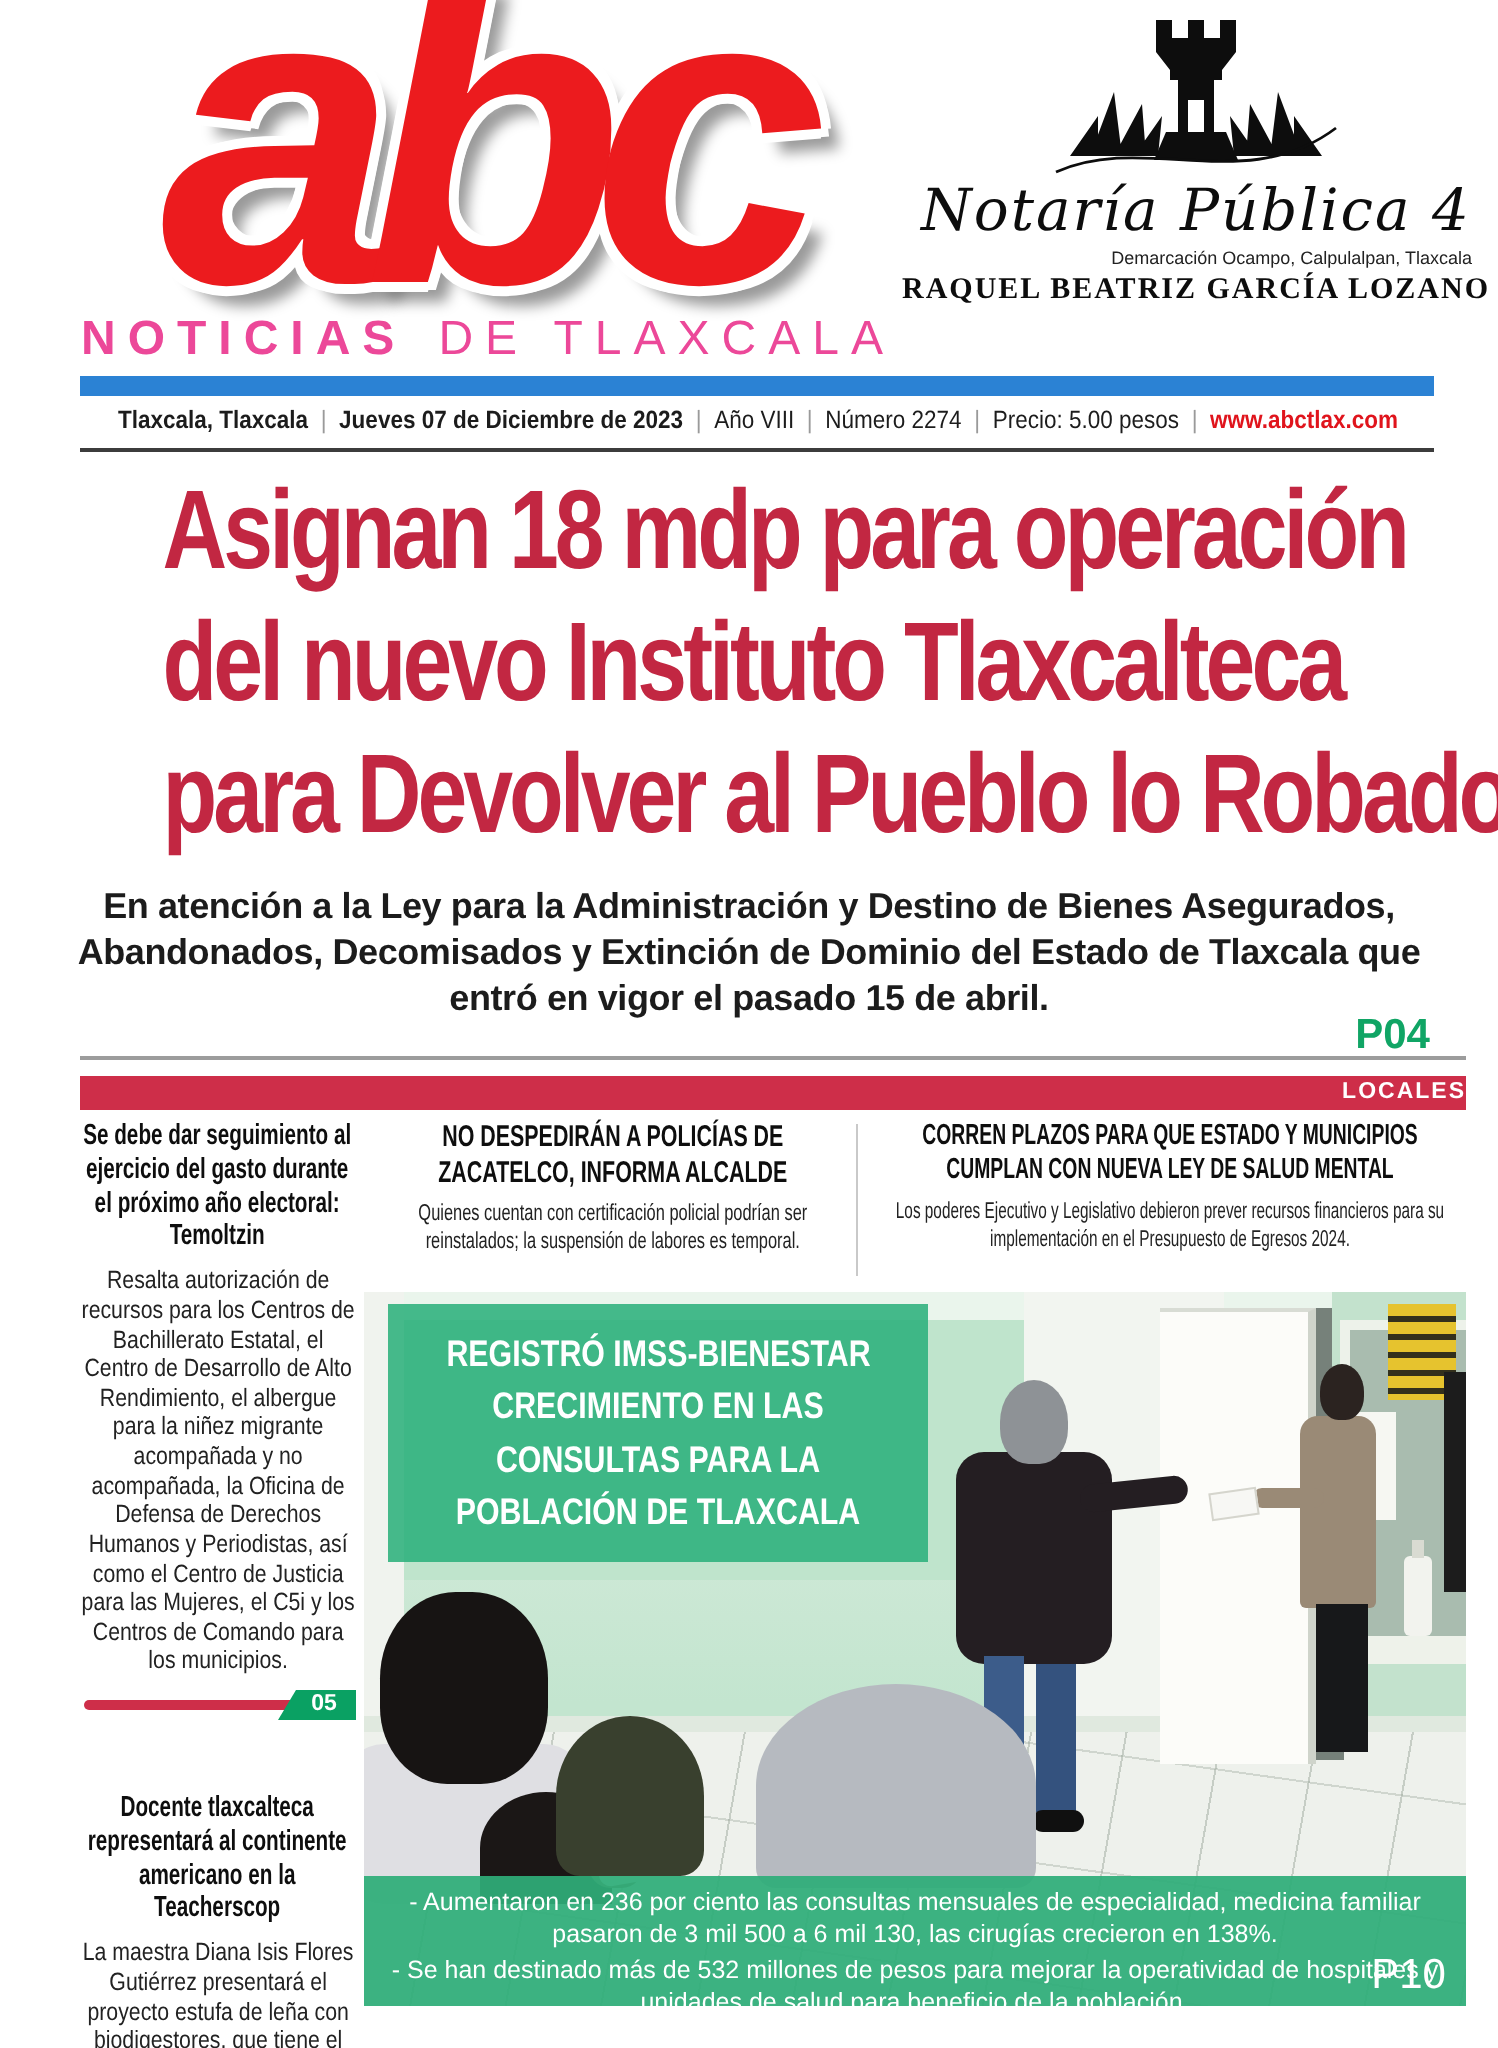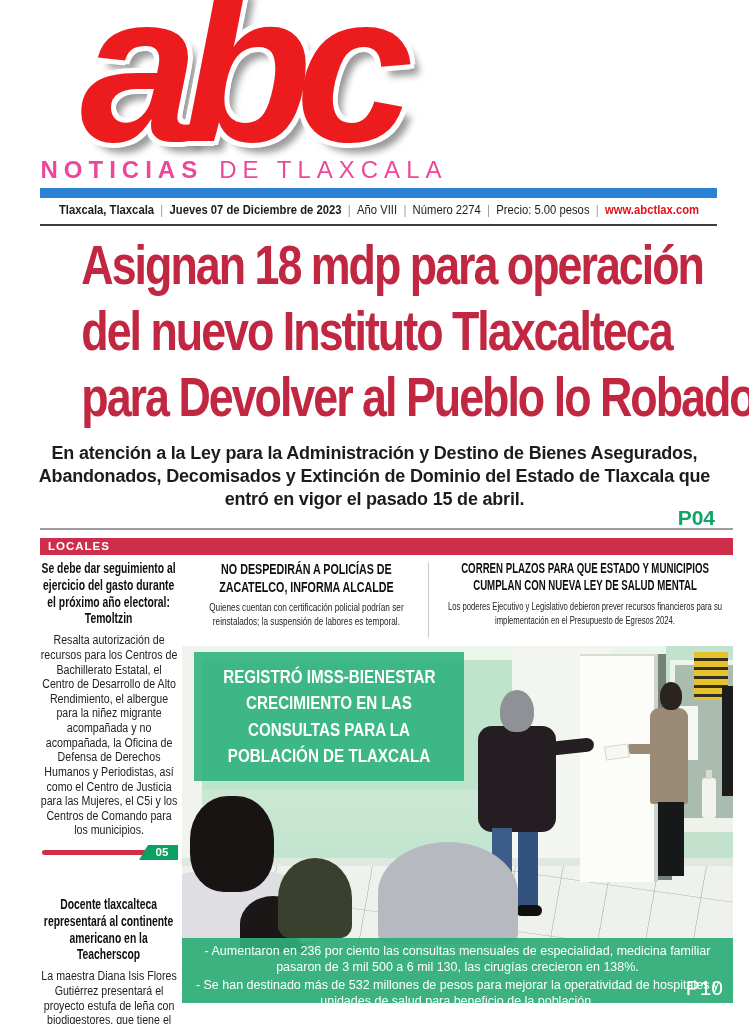--- a/index.html
+++ b/index.html
@@ -37,21 +37,21 @@
   
   .lead{position:absolute;left:8px;top:232px;width:733px;text-align:center;}
   .hline{white-space:nowrap;font-weight:bold;font-size:56px;line-height:66px;letter-spacing:-2.5px;
          color:#c22742;transform:scaleX(.8);transform-origin:center;}
   .deck{width:684px;margin:12px auto 0;font-size:18px;font-weight:bold;line-height:1.27;color:#1c1c1c;letter-spacing:-.2px;}
   .p04{position:absolute;right:26px;top:274px;color:#10a565;font-weight:bold;font-size:21px;}
   .rule-light{position:absolute;left:40px;top:528px;width:693px;height:2px;background:#9c9c9c;}
 
   
   .section-bar{position:absolute;left:40px;top:538px;width:693px;height:17px;background:#ce2e49;}
-  .section-label{color:#fff;font-weight:bold;font-size:11.5px;letter-spacing:1px;line-height:17px;padding-left:8px;}
+  .section-label{color:#fff;font-weight:bold;font-size:11.5px;letter-spacing:1px;line-height:17px;padding-left:8px;text-align:right;}
 
   
   .cx{width:140%;margin-left:-20%;transform:scaleX(.714);transform-origin:center;}
   .cx2{width:150%;margin-left:-25%;transform:scaleX(.667);transform-origin:center;}
   .cx85{width:117.5%;margin-left:-8.75%;transform:scaleX(.851);transform-origin:center;}
 
   
   .lart{position:absolute;left:40px;width:138px;text-align:center;}
   .atitle{font-weight:bold;font-size:14.5px;line-height:1.16;color:#0e0e0e;}
   .abody{font-size:12.5px;line-height:1.17;color:#222;margin-top:6px;}
@@ -131,20 +131,36 @@
 <body>
 
 <div class="page">
 
   <div class="logo-box">abc</div>
   <div class="tagline">
     <span class="tag-b">NOTICIAS</span>
     <span class="tag-l">DE TLAXCALA</span>
   </div>
 
+  <div class="advert">
+    <svg width="150" height="86" viewBox="0 0 150 86">
+      <g fill="#0d0d0d">
+        <path d="M55,4 h8 v9 h8 v-9 h8 v9 h8 v-9 h8 v16 l-7,9 v5 h-26 v-5 l-7,-9 z"></path>
+        <rect x="66" y="34" width="18" height="26"></rect>
+        <path d="M60,60 h30 l6,14 h-42 z"></path>
+        <rect x="71" y="44" width="8" height="16" fill="#fff"></rect>
+        <path d="M22,72 L34,40 L38,72 Z M34,72 L48,46 L50,72 Z M12,72 L26,52 L26,72 Z M44,72 L58,52 L56,72 Z"></path>
+        <path d="M128,72 L116,40 L112,72 Z M116,72 L102,46 L100,72 Z M138,72 L124,52 L124,72 Z M106,72 L92,52 L94,72 Z"></path>
+      </g>
+      <path d="M5,80 C50,60 100,92 145,58" stroke="#0d0d0d" stroke-width="1.4" fill="none"></path>
+    </svg>
+    <div class="ad-title">Notaría Pública 4</div>
+    <div class="ad-district">Demarcación Ocampo, Calpulalpan, Tlaxcala</div>
+    <div class="ad-name">RAQUEL BEATRIZ GARCÍA LOZANO</div>
+  </div>
 
   <div class="blue-bar"></div>
 
   <div class="dateline">
     <div class="dl-inner">
       <span class="dl-b">Tlaxcala, Tlaxcala</span>
       <span class="dl-sep">|</span>
       <span class="dl-b">Jueves 07 de Diciembre de 2023</span>
       <span class="dl-sep">|</span>
       <span>Año VIII</span>

